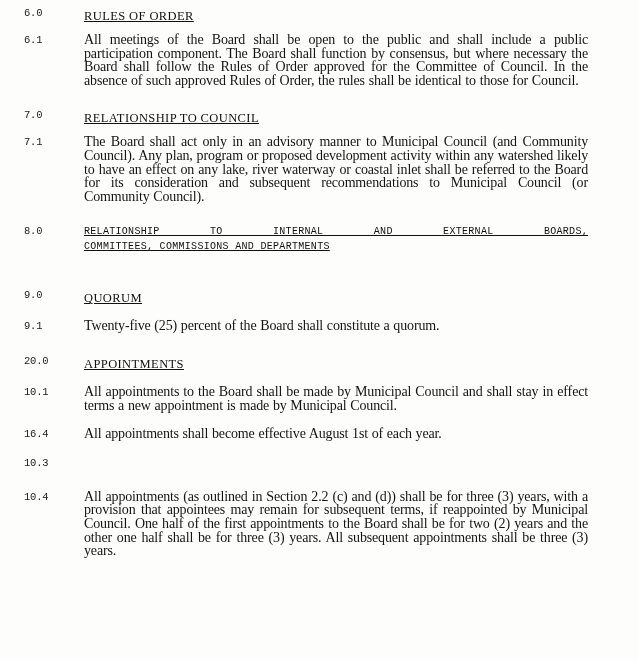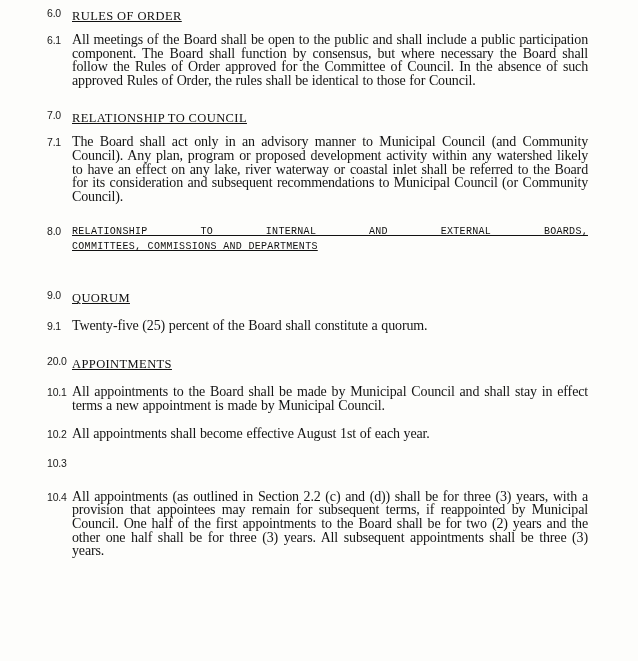--- a/index.html
+++ b/index.html
@@ -24,32 +24,33 @@
   }
   .section {
     display: flex;
     align-items: flex-start;
     margin-bottom: 0;
   }
   .num {
     width: 72px;
     flex: 0 0 72px;
     text-align: left;
-    padding-left: 47px;
+    padding-left: 24px;
     box-sizing: border-box;
-    font-family: Liberation Sans, sans-serif;
+    font-family: Liberation Mono, monospace;
     font-size: 10.5px;
     letter-spacing: -0.2px;
     color: #1a1a1a;
     padding-top: 1px;
   }
   .body {
     flex: 1 1 auto;
     padding-right: 50px;
     box-sizing: border-box;
+    margin-left: 12px;
   }
   .heading {
     font-family: "Liberation Serif", serif;
     font-size: 12.5px;
     font-weight: 400;
     letter-spacing: 0.4px;
     text-decoration: underline;
     display: inline;
     color: #111;
   }
@@ -161,21 +162,21 @@
   </div>
   <div class="gap-sm"></div>
   <div class="section">
     <div class="num">10.1</div>
     <div class="body">
       <p class="para">All appointments to the Board shall be made by Municipal Council and shall stay in effect terms a new appointment is made by Municipal Council.</p>
     </div>
   </div>
   <div class="gap-md"></div>
   <div class="section">
-    <div class="num">10.2</div>
+    <div class="num">16.4</div>
     <div class="body">
       <p class="para">All appointments shall become effective August 1st of each year.</p>
     </div>
   </div>
   <div class="gap-md"></div>
   <div class="section">
     <div class="num">10.3</div>
   </div>
   <div class="gap-lg"></div>
   <div class="section">

